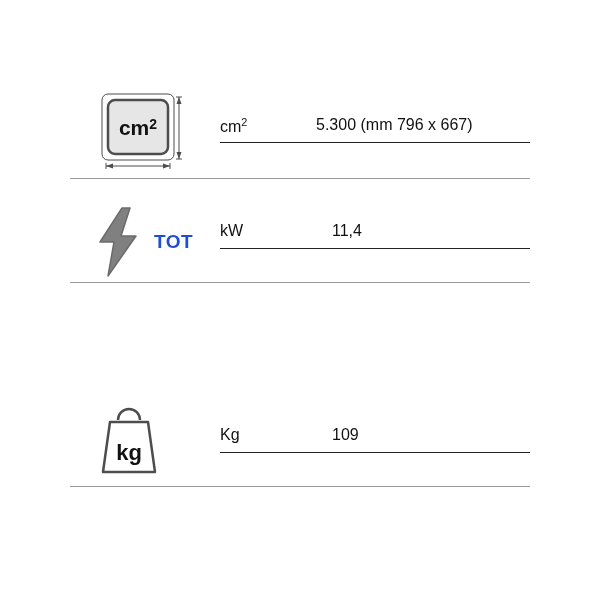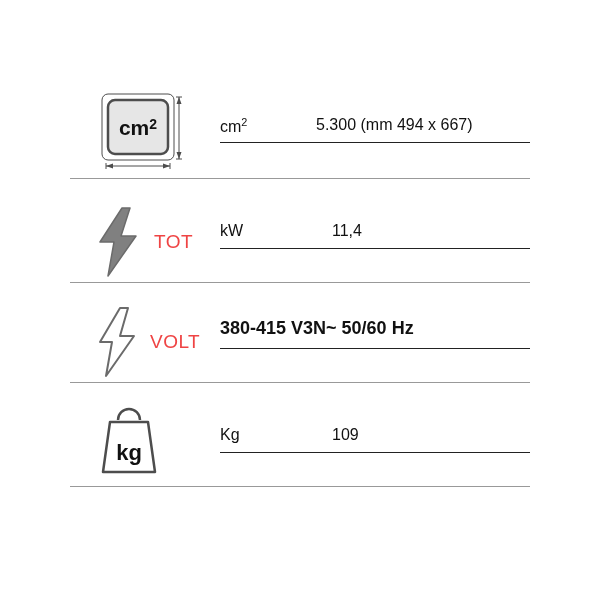--- a/index.html
+++ b/index.html
@@ -75,23 +75,23 @@
   }
 
   .value-text {
     position: absolute;
     font-size: 16px;
     color: #111111;
     white-space: nowrap;
   }
 
   .icon-word {
-    font-weight: normal;
+    font-weight: bold;
     font-size: 19px;
-    color: #ef4444;
+    color: #1d4ed8;
     letter-spacing: 0.5px;
   }
 
   
   #row-area      { top: 86px; }
   #row-power     { top: 196px; }
   #row-voltage   { top: 296px; }
   #row-weight    { top: 396px; }
 
   
@@ -155,21 +155,21 @@
           <text x="46" y="46" font-family="Liberation Sans, sans-serif" font-size="21" font-weight="bold" fill="#111111" text-anchor="middle">cm<tspan font-size="14" dy="-6">2</tspan></text>
         </svg>
       </span>
     </div>
 
     <div class="value-block">
       <div class="value-line"></div>
       <div class="unit-label">
         <span>cm</span><span class="sup">2</span>
       </div>
-      <div class="value-text">5.300 (mm 494 x 667)</div>
+      <div class="value-text">5.300 (mm 796 x 667)</div>
     </div>
   </div>
 
   <div class="spec-row" id="row-power">
     <div class="row-rule"></div>
 
     <div class="icon-cell">
       <span>
         <svg class="icon-svg" width="56" height="80" viewBox="0 0 56 80">
           <polygon points="30,6 8,40 22,40 16,74 44,34 29,34 38,6" fill="#808080" stroke="#6b6b6b" stroke-width="1.5" stroke-linejoin="round"></polygon>
@@ -178,37 +178,20 @@
       <span class="icon-word">TOT</span>
     </div>
 
     <div class="value-block">
       <div class="value-line"></div>
       <div class="unit-label">kW</div>
       <div class="value-text">11,4</div>
     </div>
   </div>
 
-  <div class="spec-row" id="row-voltage">
-    <div class="row-rule"></div>
-
-    <div class="icon-cell">
-      <span>
-        <svg class="icon-svg" width="52" height="80" viewBox="0 0 52 80">
-          <polygon points="28,6 8,40 20,40 14,74 42,34 28,34 36,6" fill="#ffffff" stroke="#6b6b6b" stroke-width="2" stroke-linejoin="round"></polygon>
-        </svg>
-      </span>
-      <span class="icon-word">VOLT</span>
-    </div>
-
-    <div class="value-block">
-      <div class="value-line"></div>
-      <div class="value-text">380-415 V3N~ 50/60 Hz</div>
-    </div>
-  </div>
 
   <div class="spec-row" id="row-weight">
     <div class="row-rule"></div>
 
     <div class="icon-cell">
       <span>
         <svg class="icon-svg" width="74" height="84" viewBox="0 0 74 84">
 
           <path d="M26 20 a11 11 0 0 1 22 0" fill="none" stroke="#4d4d4d" stroke-width="2.5"></path>
 

